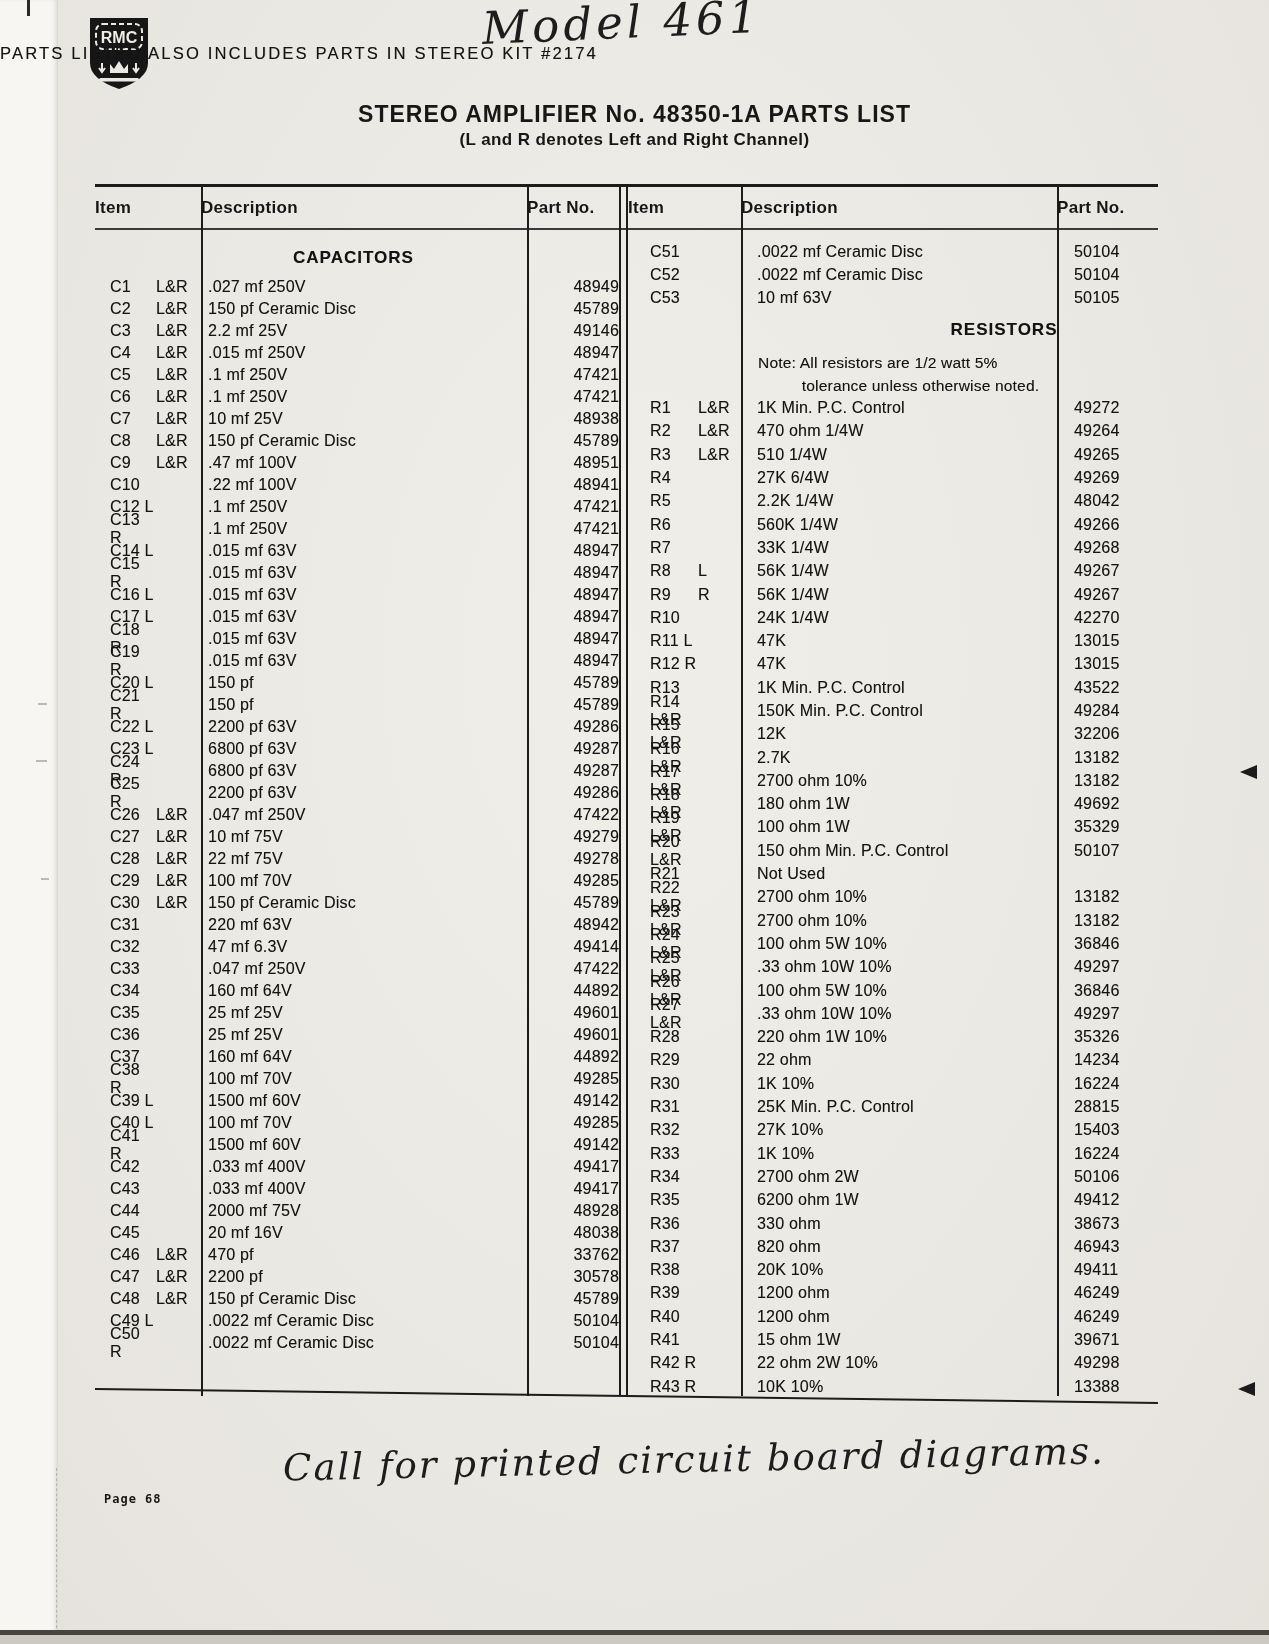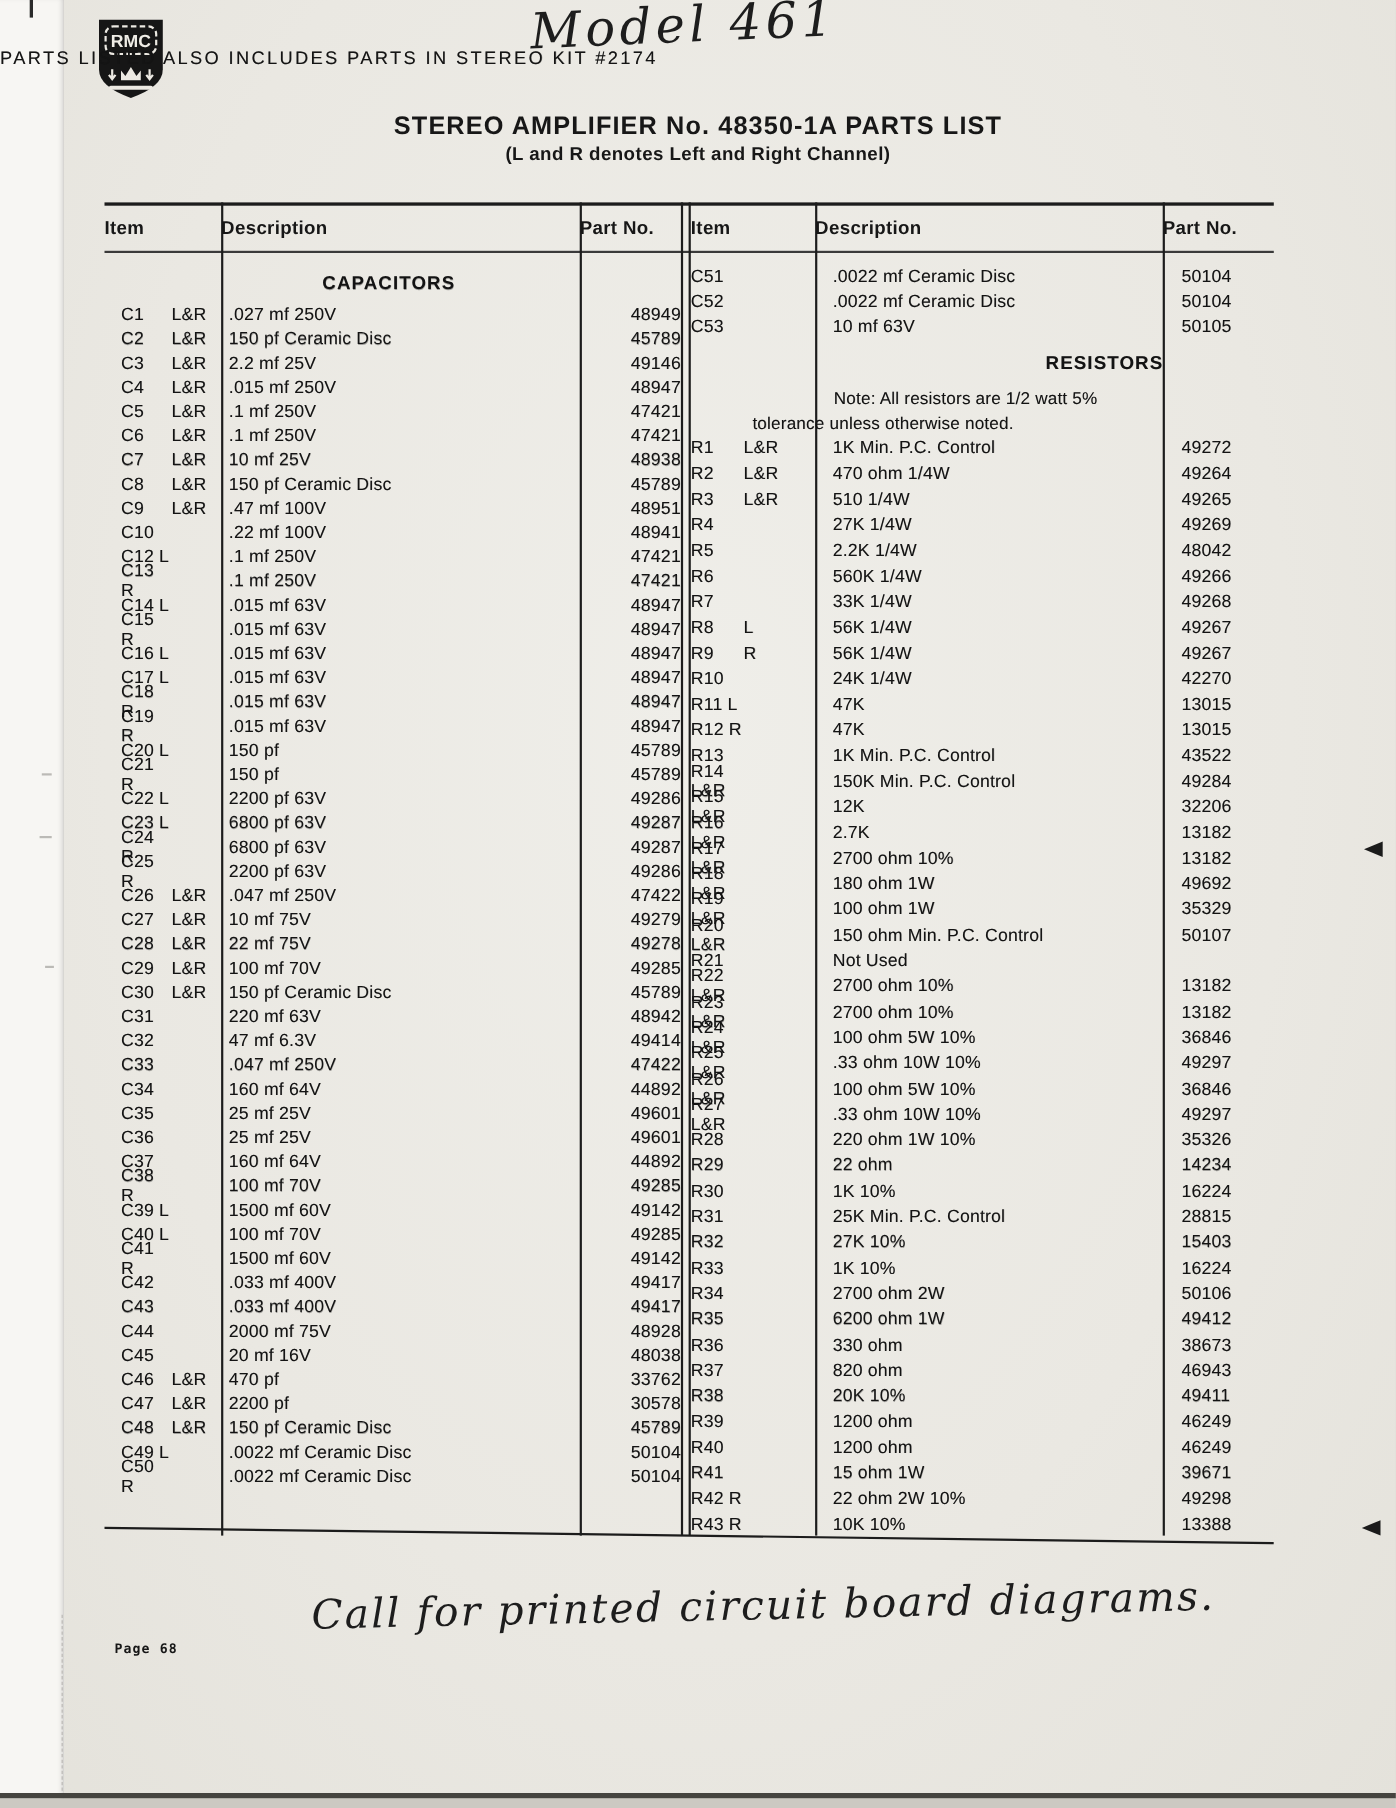--- a/index.html
+++ b/index.html
@@ -55,34 +55,34 @@
   .ch-6{left:1057px;width:101px;}
 
   
   .rows{position:absolute;top:240px;font-size:16px;letter-spacing:.2px;color:#131313;text-shadow:.25px .25px 0 rgba(20,20,20,.35);}
   #leftRows{left:95px;width:524px;}
   #rightRows{left:628px;width:529px;}
   .trow{display:flex;align-items:center;height:22px;}
   #rightRows .trow{height:23.3px;}
   .c-item{display:flex;box-sizing:border-box;}
   #leftRows .c-item{width:106px;padding-left:15px;}
-  #rightRows .c-item{width:114px;padding-left:0;}
+  #rightRows .c-item{width:114px;padding-left:22px;}
   .c-code{width:46px;flex:none;}
   #rightRows .c-code{width:48px;}
   .c-ch{flex:none;}
   .c-desc{box-sizing:border-box;}
   #leftRows .c-desc{width:387px;padding-left:13px;}
   #rightRows .c-desc{width:316px;padding-left:15px;}
   .c-part{box-sizing:border-box;padding-left:16px;}
   .trow.section{display:block;font-weight:700;font-size:17px;letter-spacing:1px;height:36px;line-height:36px;}
   #leftRows .trow.section{padding-left:198px;}
   #rightRows .trow.section{height:40px;line-height:40px;padding-left:223px;text-align:center;}
   .trow.note{display:block;height:25px;line-height:25px;font-size:15.5px;}
   .trow.note-0{padding-left:130px;}
-  .trow.note-1{padding-left:56px;}
+  .trow.note-1{padding-left:56px;text-align:center;}
 
   
   .hand-footer{position:absolute;left:283px;top:1438px;font-size:37px;letter-spacing:2px;transform:rotate(-1.2deg);white-space:nowrap;}
   .page-num{position:absolute;left:104px;top:1492px;font-family:"DejaVu Sans Mono","Liberation Mono",monospace;font-weight:700;font-size:12px;letter-spacing:1px;text-align:center;}
 
   
   .arrow-mark{position:absolute;width:0;height:0;border-top:7px solid transparent;border-bottom:7px solid transparent;border-right:17px solid #1b1b1b;}
   .arrow-1{left:1240px;top:765px;}
   .arrow-2{left:1238px;top:1382px;}
   .bottom-bar{position:absolute;left:0;top:1630px;width:1269px;height:5px;background:#45443f;}
@@ -576,21 +576,21 @@
           <span class="c-ch">L&amp;R</span>
         </span>
         <span class="c-desc">510 1/4W</span>
         <span class="c-part">49265</span>
       </div>
       <div class="trow">
         <span class="c-item">
           <span class="c-code">R4</span>
           <span class="c-ch"></span>
         </span>
-        <span class="c-desc">27K 1/4W</span>
+        <span class="c-desc">27K 6/4W</span>
         <span class="c-part">49269</span>
       </div>
       <div class="trow">
         <span class="c-item">
           <span class="c-code">R5</span>
           <span class="c-ch"></span>
         </span>
         <span class="c-desc">2.2K 1/4W</span>
         <span class="c-part">48042</span>
       </div>

